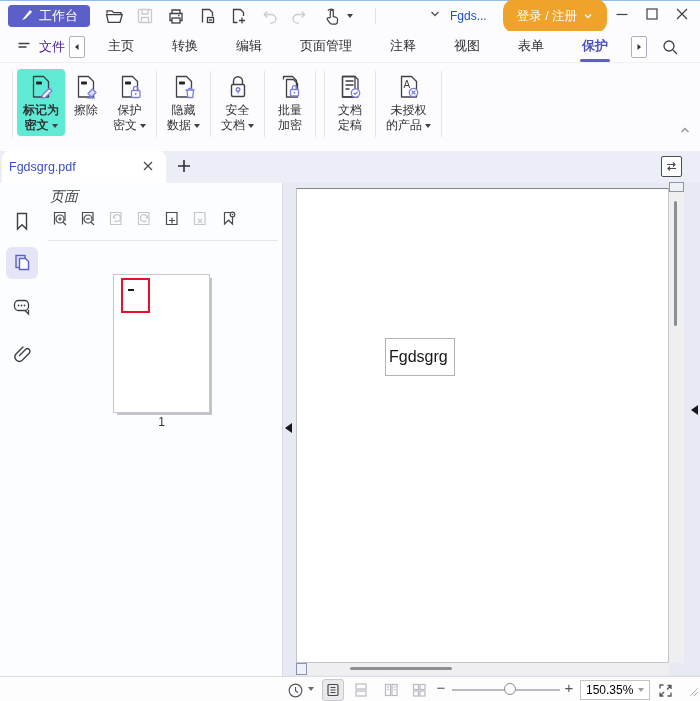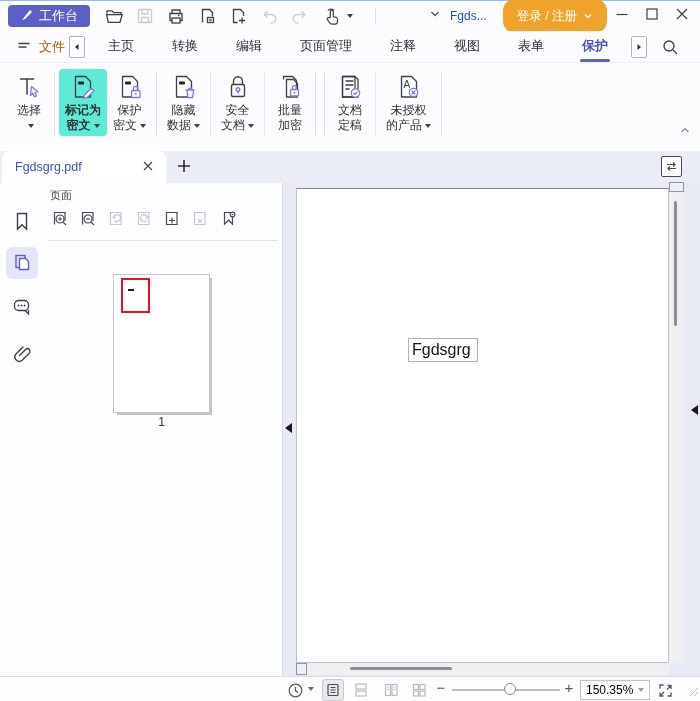--- a/index.html
+++ b/index.html
@@ -11,64 +11,64 @@
   .wb-btn { display:flex; align-items:center; gap:5px; margin-left:8px; height:22px; padding:0 12px; background:#5b5fc7; border-radius:4px; color:#fff; font-size:13px; }
   .qicons { display:flex; align-items:center; margin-left:14px; gap:11px; }
   .qicons svg { display:block; }
   .tb-div { width:1px; height:16px; background:#e0e1e8; margin-left:11px; }
   .doc-short { font-size:12px; color:#1d4ed8; margin-left:8px; }
   .login-btn { display:flex; align-items:center; gap:6px; height:22px; padding:17px 14px; margin-left:16px; background:#f0a32a; border-radius:12px; color:#fff; font-size:12.5px; }
   .win-ctrls { display:flex; align-items:center; gap:14px; margin-left:auto; margin-right:10px; }
 
   
   .menubar { position:absolute; left:0; top:30px; width:700px; height:32px; background:#fcfcfe; display:flex; align-items:center; border-bottom:1px solid #eef0f5; }
-  .menu-file { display:flex; align-items:center; gap:7px; margin-left:16px; font-size:13px; color:#a16207; }
+  .menu-file { display:flex; align-items:center; gap:7px; margin-left:16px; font-size:13px; color:#4c1d95; }
   .nav-box { width:16px; height:22px; border:1px solid #aab0c4; border-radius:2px; display:flex; align-items:center; justify-content:center; margin:0 4px; background:#fff; }
   .menu-items { display:flex; align-items:center; }
   .menu-item { font-size:13px; color:#2e2f33; padding:7px 0 9px; margin:0 19px; position:relative; }
   .menu-item.active { color:#4b50b8; font-weight:bold; }
   .menu-item.active::after { content:""; position:absolute; left:-2px; right:-2px; bottom:2px; height:3px; background:#5b5fc7; border-radius:2px; }
 
   
   .ribbon { position:absolute; left:0; top:62px; width:700px; height:88px; background:#fcfcfe; display:flex; align-items:flex-start; padding-top:6px; }
   .rib-btn { display:flex; flex-direction:column; align-items:center; padding:4px 6px 3px; border-radius:4px; min-width:42px; }
   .rib-btn.active { background:#5eead4;font-weight:bold; }
   .rib-btn svg { display:block; margin-bottom:2px; }
   .rib-l { font-size:12px; line-height:15px; color:#2f3033; text-align:center; white-space:nowrap; }
   .dd { display:inline-block; width:0; height:0; border-left:3.5px solid transparent; border-right:3.5px solid transparent; border-top:4px solid #3f4043; margin-left:3px; vertical-align:middle; }
   .rib-div { width:1px; height:66px; background:#e4e5eb; margin:2px 4px 0; }
   .rib-collapse { position:absolute; right:8px; bottom:10px; color:#9a9ba1; }
 
   
   .tabbar { position:absolute; left:0; top:150px; width:700px; height:32px; background:#eceef7; }
   .tab { position:absolute; left:2px; top:0; width:164px; height:32px; background:#fff; border-radius:7px 7px 0 0; display:flex; align-items:center; }
-  .tab-label { font-size:12.5px; color:#3a50c4; margin-left:13px; flex:1; }
+  .tab-label { font-size:12.5px; color:#3a50c4; margin-left:7px; flex:1; }
   .tab-close { margin-right:12px; }
   .newtab-btn { position:absolute; left:176px; top:7px; }
   .tabbar-right-btn { position:absolute; left:661px; top:5px; width:21px; height:21px; border:1px solid #4a4b50; border-radius:2px; background:#fff; display:flex; align-items:center; justify-content:center; }
 
   
   .content { position:absolute; left:0; top:182px; width:700px; height:493px; background:#fcfdff; }
   .iconstrip { position:absolute; left:0; top:0; width:44px; height:493px; background:#fcfdff; }
   .strip-item { position:absolute; left:6px; width:32px; height:32px; border-radius:6px; display:flex; align-items:center; justify-content:center; }
   .strip-item.active { background:#e4e6f7; }
 
   .panel { position:absolute; left:44px; top:0; width:239px; height:493px; background:#fcfdff; border-right:1px solid #d9dbe4; }
-  .panel-title { position:absolute; left:6px; top:5px; font-size:11px; color:#3f4043; }
+  .panel-title { position:absolute; left:6px; top:5px; font-size:14px; color:#3f4043;font-style:italic; }
   .panel-tools { position:absolute; left:5px; top:24px; display:flex; gap:6px; align-items:center; }
   .ptool { width:22px; height:22px; display:flex; align-items:center; justify-content:center; }
   .panel-sep { position:absolute; left:4px; right:4px; top:57px; height:1px; background:#e4e5eb; }
   .thumb-page { position:absolute; left:69px; top:91px; width:97px; height:139px; background:#fff; border:1px solid #c6c7cc; box-shadow:3px 3px 0 -1px #c3c4ca; }
   .thumb-redact-rect { position:absolute; left:7px; top:3px; width:29px; height:35px; border:2px solid #e8112d; }
   .thumb-mark { position:absolute; left:5px; top:9px; width:6px; height:2px; background:#1a1a1a; }
   .thumb-num { position:absolute; left:69px; top:232px; width:97px; text-align:center; font-size:12px; color:#333; }
 
   .docarea { position:absolute; left:283px; top:0; width:417px; height:493px; background:#e8eaf3; }
   .page { position:absolute; left:13px; top:5px; width:373px; height:475px; background:#fff; border:1px solid #c3c4ca; border-top:1px solid #85868c; }
-  .doc-textbox { position:absolute; left:88px; top:149px; width:70px; height:24px; border:1px solid #b3b3b3; font-size:16px; color:#161616; display:flex; align-items:center; padding-left:3px;margin-left:23px; }
+  .doc-textbox { position:absolute; left:88px; top:149px; width:70px; height:38px; border:1px solid #b3b3b3; font-size:16px; color:#161616; display:flex; align-items:center; padding-left:3px; }
   .vscroll { position:absolute; left:386px; top:9px; width:15px; height:471px; background:#efeff1; }
   .vscroll-btn { position:absolute; left:386px; top:-1px; width:15px; height:10px; background:#eef0f7; border:1px solid #8e94ad; }
   .vthumb { position:absolute; left:5px; top:9px; width:3px; height:125px; background:#8d8e93; border-radius:2px; }
   .hscroll { position:absolute; left:13px; top:480px; width:373px; height:12px; background:#efeff1; }
   .hscroll-btn { position:absolute; left:0; top:0; width:11px; height:12px; background:#eef0f7; border:1px solid #8e94ad; }
   .hthumb { position:absolute; left:54px; top:4px; width:102px; height:3px; background:#8d8e93; border-radius:2px; }
   .collapse-left { position:absolute; left:2px; top:240px; width:0; height:0; border-top:5px solid transparent; border-bottom:5px solid transparent; border-right:7px solid #17171a; }
   .collapse-right { position:absolute; left:408px; top:222px; width:0; height:0; border-top:5px solid transparent; border-bottom:5px solid transparent; border-right:7px solid #17171a; }
 
   
@@ -209,45 +209,47 @@
           <circle cx="8" cy="8" r="5"></circle>
           <path d="M12 12l4 4"></path>
         </svg>
     </span>
   </div>
 
   <div class="ribbon">
     <div style="width:8px"></div>
 
 
-    <div class="rib-btn">
-      <span>
-          <svg width="28" height="28" viewBox="0 0 28 28" fill="none" stroke="#3f4043" stroke-width="1.5" stroke-linecap="round">
-            <path d="M5.5 6h13M12 6v15"></path>
-            <path d="M16.5 13.5l6.5 5.2-3.2.6 1.6 3.6-2 .9-1.6-3.6-2.3 2.3z" stroke="#7b7edd" stroke-width="1.3" stroke-linejoin="round"></path>
-          </svg>
-        </span>
-      <span class="rib-l">选择</span>
-      <span class="rib-l"><i class="dd"></i></span>
-    </div>
 
     <div class="rib-div"></div>
 
     <div class="rib-btn active">
       <span>
           <svg width="28" height="28" viewBox="0 0 28 28" fill="none" stroke="#3f4043" stroke-width="1.3" stroke-linejoin="round">
             <path d="M6.5 3.5h10l5 5V24h-15z"></path>
             <rect x="9" y="8.5" width="6" height="3" rx="0.8" fill="#222428" stroke="none"></rect>
             <path d="M15.5 24l6.8-6.8 2.6 2.6-6.8 6.8-3.2.6z" fill="#fff" stroke="#7b7edd" transform="translate(0,-2)"></path>
           </svg>
         </span>
       <span class="rib-l">标记为</span>
       <span class="rib-l"><span>密文</span><i class="dd"></i></span>
     </div>
 
+    <div class="rib-btn">
+      <span>
+          <svg width="28" height="28" viewBox="0 0 28 28" fill="none" stroke="#3f4043" stroke-width="1.3" stroke-linejoin="round">
+            <path d="M6.5 3.5h10l5 5V24h-15z"></path>
+            <rect x="9" y="8.5" width="6" height="3" rx="0.8" fill="#222428" stroke="none"></rect>
+            <path d="M16 20.5l4.5-4.5 3.5 3.5-4.5 4.5z" fill="#dcdef8" stroke="#7b7edd"></path>
+            <path d="M15 25h8" stroke="#7b7edd"></path>
+          </svg>
+        </span>
+      <span class="rib-l">擦除</span>
+      <span class="rib-l">&nbsp;</span>
+    </div>
 
     <div class="rib-btn">
       <span>
           <svg width="28" height="28" viewBox="0 0 28 28" fill="none" stroke="#3f4043" stroke-width="1.3" stroke-linejoin="round">
             <path d="M6.5 3.5h10l5 5V24h-15z"></path>
             <rect x="9" y="8.5" width="6" height="3" rx="0.8" fill="#222428" stroke="none"></rect>
             <rect x="15.5" y="17.5" width="8.5" height="7" rx="1" fill="#fff" stroke="#7b7edd"></rect>
             <path d="M17.5 17.5v-2a2.2 2.2 0 0 1 4.4 0v2" stroke="#7b7edd"></path>
             <circle cx="19.7" cy="21" r="1" fill="#7b7edd" stroke="none"></circle>
           </svg>

